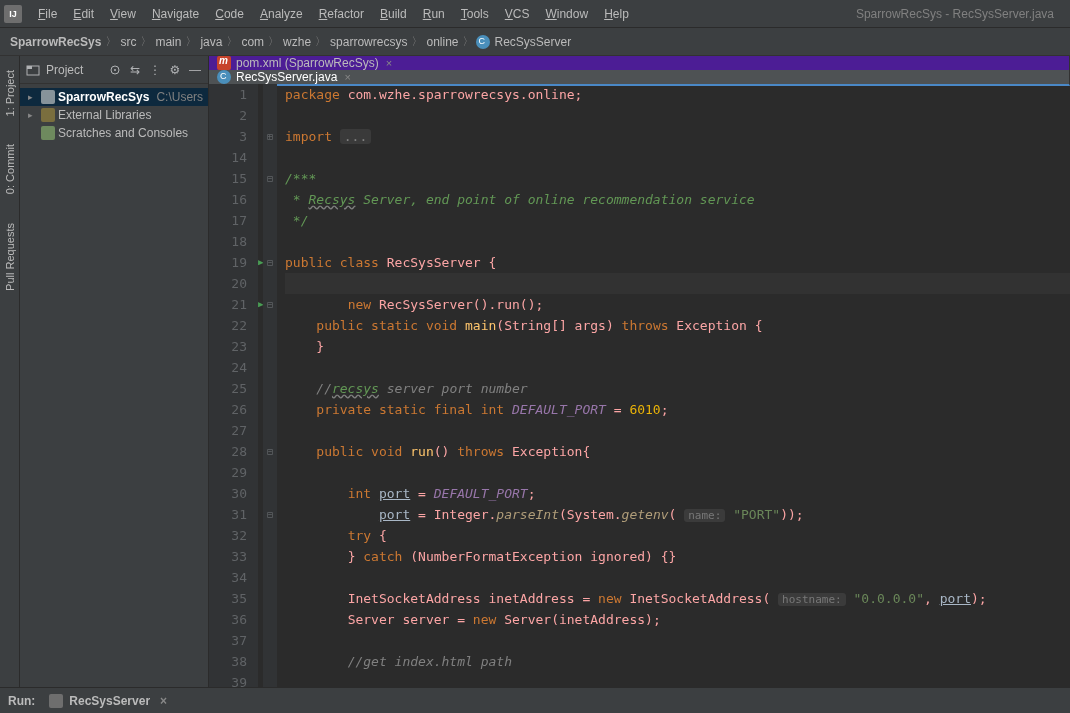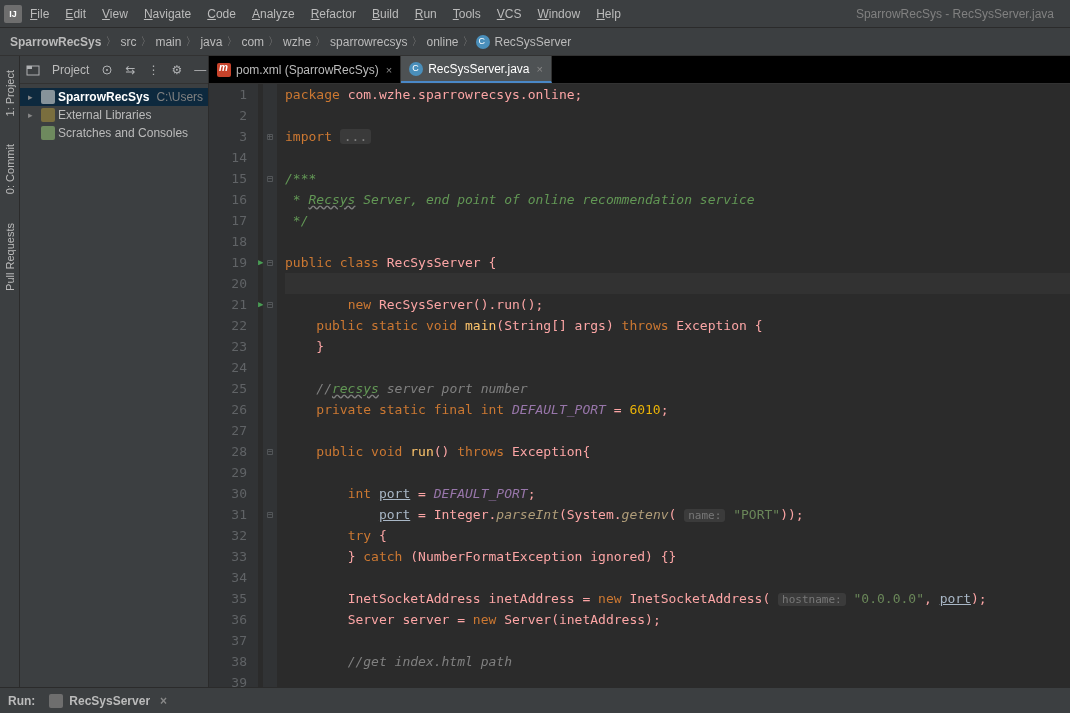--- a/index.html
+++ b/index.html
@@ -1,52 +1,52 @@
 <!DOCTYPE html>
 <html><head>
 <meta charset="utf-8">
 <style>
 * { margin:0; padding:0; box-sizing:border-box; }
 body { font-family:"Segoe UI",Arial,sans-serif; font-size:12px; background:#3c3f41; color:#bbb; width:1070px; height:713px; overflow:hidden; position:relative; }
 
 .menubar { height:28px; background:#3c3f41; display:flex; align-items:center; padding:0 4px; border-bottom:1px solid #2b2b2b; }
-.menubar .logo { width:18px; height:18px; background:#6e6e6e; border-radius:2px; margin-right:0; display:flex; align-items:center; justify-content:center; color:#fff; font-size:9px; font-weight:bold; }
+.menubar .logo { width:18px; height:18px; background:#6e6e6e; border-radius:2px; margin-right:8px; display:flex; align-items:center; justify-content:center; color:#fff; font-size:9px; font-weight:bold; }
 .menubar .mi { padding:3px 8px; color:#bbb; cursor:pointer; }
 .menubar .mi u { text-decoration:underline; }
 .menubar .ctx { margin-left:auto; margin-right:12px; color:#808080; }
 
 .navbar { height:28px; background:#3c3f41; display:flex; align-items:center; padding:0 8px; border-bottom:1px solid #323232; font-size:12px; }
 .navbar .crumb { color:#bbb; padding:0 2px; cursor:pointer; }
 .navbar .sep { color:#808080; margin:0 2px; font-size:11px; }
 .navbar .fico { display:inline-block; width:14px; height:14px; background:#4a8fbb; border-radius:50%; margin-right:3px; vertical-align:middle; position:relative; }
 .navbar .fico::after { content:"C"; color:#fff; font-size:9px; position:absolute; left:3px; top:1px; }
 
 .body { display:flex; height:calc(100% - 56px - 26px); }
 
 .leftgut { width:20px; background:#3c3f41; border-right:1px solid #2b2b2b; display:flex; flex-direction:column; align-items:center; padding-top:8px; gap:16px; }
 .vtab { writing-mode:vertical-rl; transform:rotate(180deg); color:#bbb; font-size:11px; padding:6px 2px; cursor:pointer; display:flex; align-items:center; gap:4px; }
 
 .project { width:189px; background:#3c3f41; border-right:1px solid #2b2b2b; }
-.project .hdr { height:28px; display:flex; align-items:center; padding:0 6px; border-bottom:1px solid #323232; gap:12px; }
+.project .hdr { height:28px; display:flex; align-items:center; padding:0 6px; border-bottom:1px solid #323232; gap:6px; }
 .project .hdr .pico { width:14px; height:14px; }
 .project .hdr .title { flex:1; color:#bbb; }
 .project .hdr .tico { width:14px; height:14px; color:#afb1b3; cursor:pointer; display:flex; align-items:center; justify-content:center; }
 .tree { padding:4px 0; }
 .trow { display:flex; align-items:center; padding:2px 4px; gap:3px; cursor:pointer; font-size:12px; }
 .trow .arr { width:10px; color:#888; font-size:9px; }
 .trow .ico { width:14px; height:14px; flex-shrink:0; }
 .trow.sel { background:#0d293e; color:#fff; }
 .trow .name { white-space:nowrap; overflow:hidden; }
 .trow .path { color:#808080; margin-left:4px; }
 .dirico { background:#87939a; border-radius:2px; }
 .libico { background:#7a6e3e; border-radius:2px; }
 .scrico { background:#6e8a5e; border-radius:2px; }
 
 .editwrap { flex:1; display:flex; flex-direction:column; background:#2b2b2b; min-width:0; }
-.tabs { height:28px; background:#000000; display:flex; align-items:stretch; border-bottom:1px solid #323232; }
+.tabs { height:28px; background:#4c1d95; display:flex; align-items:stretch; border-bottom:1px solid #323232;flex-direction:column; }
 .tab { display:flex; align-items:center; padding:0 8px; gap:5px; border-right:1px solid #323232; color:#bbb; cursor:pointer; font-size:12px; }
 .tab.active { background:#4e5254; color:#fff; border-bottom:2px solid #4a88c7; }
 .tab .tico { width:14px; height:14px; }
 .mvn { background:#c7432b; border-radius:2px; position:relative; }
 .mvn::after { content:"m"; color:#fff; font-size:10px; position:absolute; left:2px; top:-1px; font-style:italic; font-weight:bold; }
 .cls { background:#4a8fbb; border-radius:50%; position:relative; }
 .cls::after { content:"C"; color:#fff; font-size:9px; position:absolute; left:3px; top:1px; }
 .tab .x { color:#888; font-size:11px; margin-left:2px; }
 
 .editor { flex:1; display:flex; overflow:hidden; font-family:"Consolas","DejaVu Sans Mono",monospace; font-size:13px; line-height:21px; }

